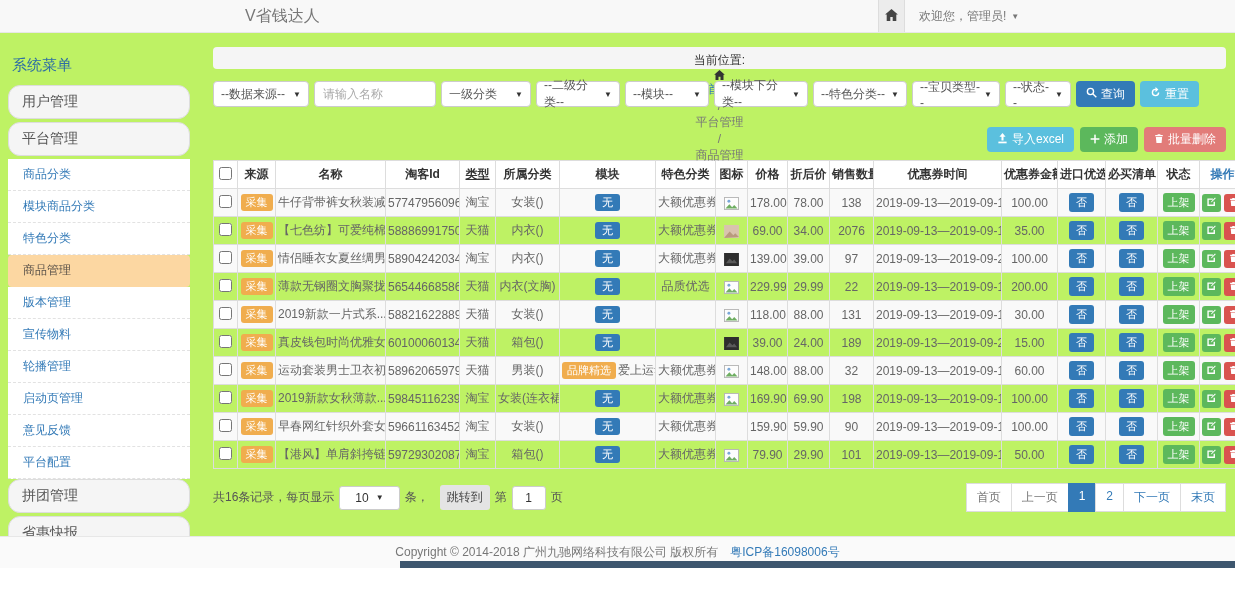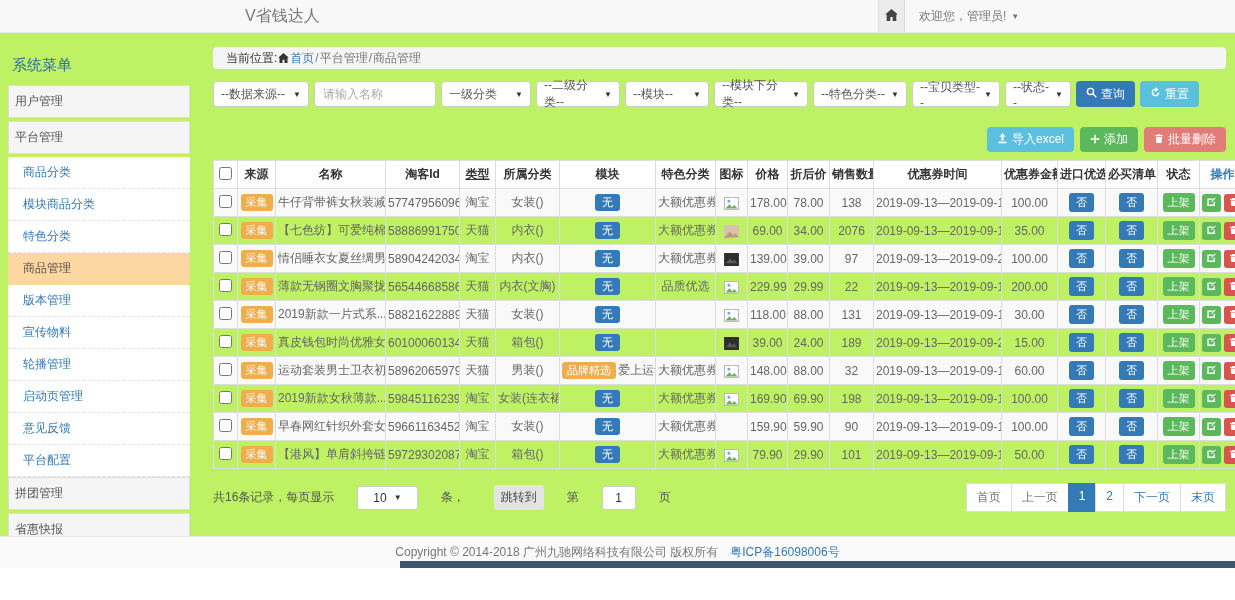--- a/index.html
+++ b/index.html
@@ -11,27 +11,27 @@
   .topbar { height:33px; background:#f8f8f8; border-bottom:1px solid #e7e7e7; display:flex; align-items:stretch; }
   .app-title { margin-left:245px; align-self:center; font-size:16px; color:#777; }
   .topbar-right { margin-left:auto; display:flex; align-items:stretch; }
   .home-btn { width:27px; display:flex; align-items:center; justify-content:center; background:#ececec; border-left:1px solid #ddd; border-right:1px solid #ddd; cursor:pointer; }
   .welcome { display:flex; align-items:center; gap:5px; padding:0 14px; color:#777; cursor:pointer; width:330px; }
   .caret-glyph { font-size:8px; color:#777; }
 
   
   .sidebar { position:absolute; left:8px; top:47px; width:182px; }
   .sidebar-title { color:#2e6da4; font-weight:normal; font-size:15px; padding:9px 4px 10px; }
-  .side-group { background:#f5f5f5; border:1px solid #ddd; border-radius:0; padding:7px 6px; margin-bottom:3px; color:#555; font-size:12px; cursor:pointer; min-height:28px; }
+  .side-group { background:#f5f5f5; border:1px solid #ddd; border-radius:12px; padding:7px 13px; margin-bottom:3px; color:#555; font-size:14px; cursor:pointer; min-height:28px; }
   .side-link { background:#fff; padding:7px 15px; color:#337ab7; border-bottom:1px dashed #e2e2e2; font-size:12px; cursor:pointer; }
   .side-link.active { background:#fcd7a2; border-radius:4px; color:#5a5249; border-bottom-color:transparent; }
 
   
   .main { position:absolute; left:213px; top:47px; width:1013px; }
-  .breadcrumb { background:#f5f5f5; border-radius:4px; padding:5px 13px; display:flex; align-items:center; gap:1px; color:#333; height:22px; }
+  .breadcrumb { background:#f5f5f5; border-radius:4px; padding:5px 13px; display:flex; align-items:center; gap:1px; color:#333; height:22px;flex-direction:column; }
   .breadcrumb .bc-home { color:#337ab7; cursor:pointer; }
   .breadcrumb .bc-sep, .breadcrumb .bc-item { color:#777; }
   .bc-home-icon { display:flex; align-items:center; }
 
   .filter-bar { margin-top:12px; display:flex; align-items:center; gap:5px; flex-wrap:nowrap; }
   .f-select { height:26px; border:1px solid #ccc; border-radius:4px; background:#fff; display:flex; align-items:center; justify-content:space-between; padding:0 7px; color:#555; cursor:pointer; }
   .f-select .caret-glyph { color:#333; margin-left:4px; }
   .f-input { height:26px; border:1px solid #ccc; border-radius:4px; padding:0 8px; color:#555; font-size:12px; font-family:inherit; }
   .f-input::placeholder { color:#aaa; }
   .filter-bar > :nth-child(1){ width:96px; } .filter-bar > :nth-child(2){ width:122px; }
@@ -72,21 +72,21 @@
   .tag-blue { display:inline-block; background:#337ab7; color:#fff; font-size:11px; padding:4px 7px; border-radius:3px; line-height:1; cursor:pointer; }
   .tag-green { display:inline-block; background:#5cb85c; color:#fff; font-size:11px; padding:4px 5px; border-radius:3px; line-height:1; cursor:pointer; }
   .module-extra { color:#666; margin-left:2px; }
   .op-btn { display:inline-flex; align-items:center; justify-content:center; width:19px; height:18px; border:none; border-radius:3px; cursor:pointer; vertical-align:middle; }
   .op-edit { background:#5cb85c; margin-right:3px; }
   .op-del { background:#d9534f; }
   .icon-cell span { display:inline-flex; vertical-align:middle; }
 
   
   .pagerow { margin-top:14px; display:flex; align-items:center; justify-content:space-between; }
-  .page-summary { display:flex; align-items:center; gap:23px; color:#555; }
+  .page-summary { display:flex; align-items:center; gap:5px; color:#555; }
   .pp-select { height:24px; border:1px solid #ccc; border-radius:3px; background:#fff; display:inline-flex; align-items:center; gap:7px; padding:0 15px; cursor:pointer; color:#333; }
   .pp-select .caret-glyph { color:#333; }
   .jump-btn { background:#e4e4e4; border:none; border-radius:3px; padding:4px 7px; color:#444; cursor:pointer; font-family:inherit; font-size:12px; margin-left:6px; }
   .jump-input { width:34px; height:24px; border:1px solid #ccc; border-radius:3px; text-align:center; font-family:inherit; font-size:12px; color:#333; }
   .pager { display:flex; }
   .pg { border:1px solid #ddd; background:#fff; padding:5px 10px; margin-left:-1px; color:#337ab7; cursor:pointer; font-size:12px; }
   .pg.disabled { color:#777; cursor:default; }
   .pg.active { background:#337ab7; border-color:#337ab7; color:#fff; }
 
   

